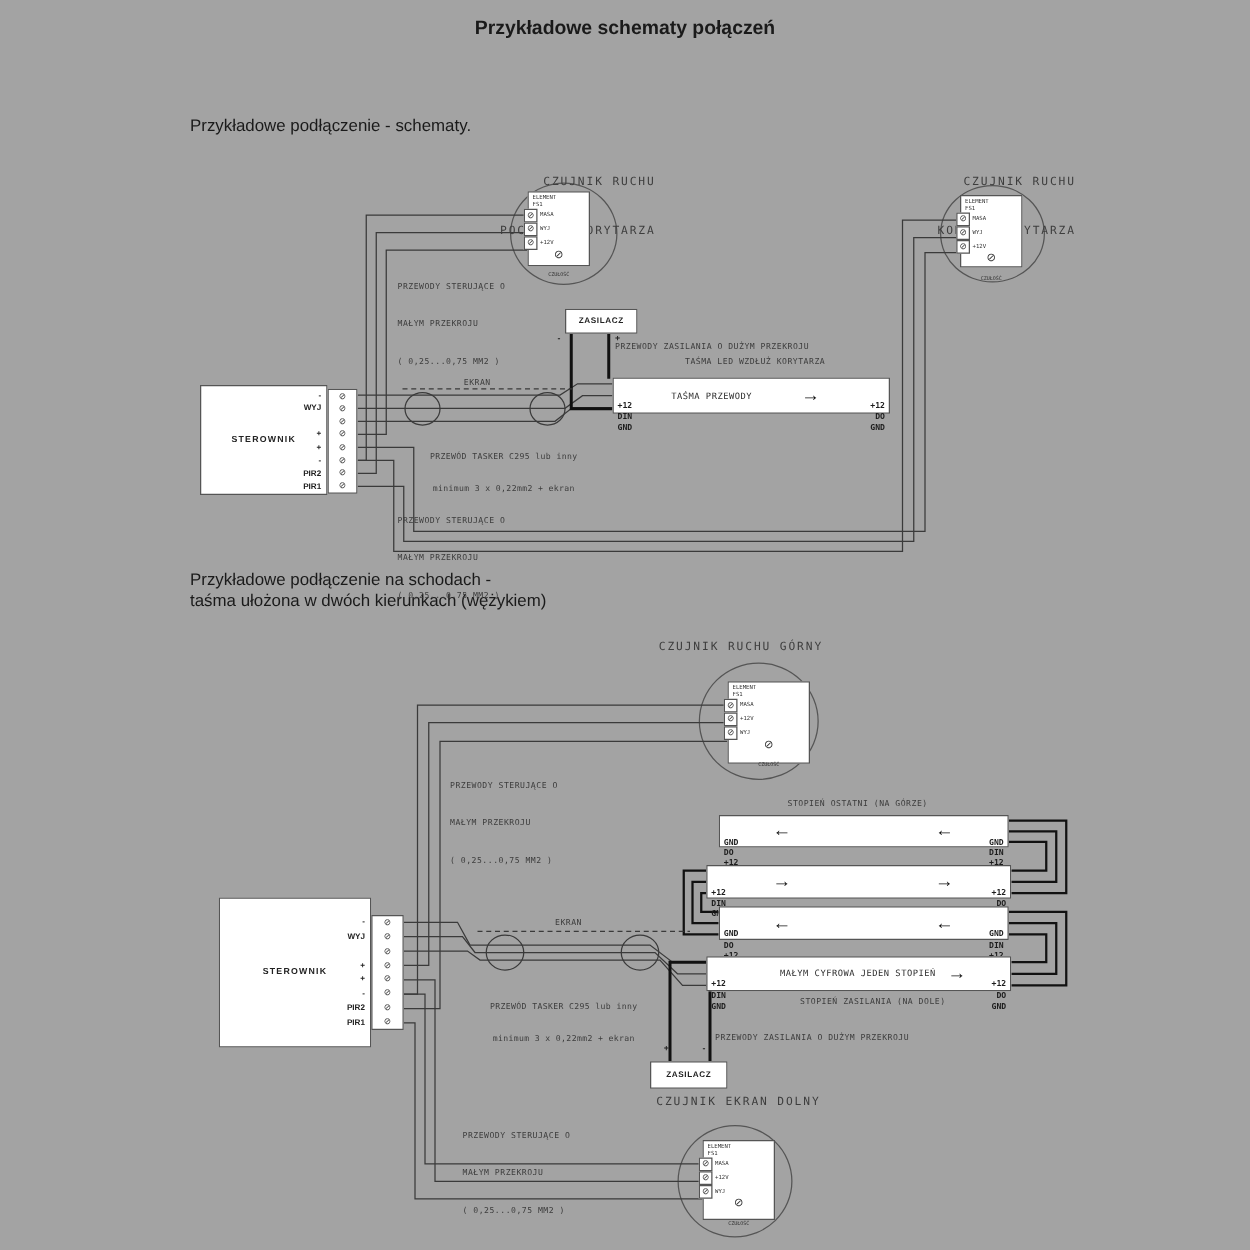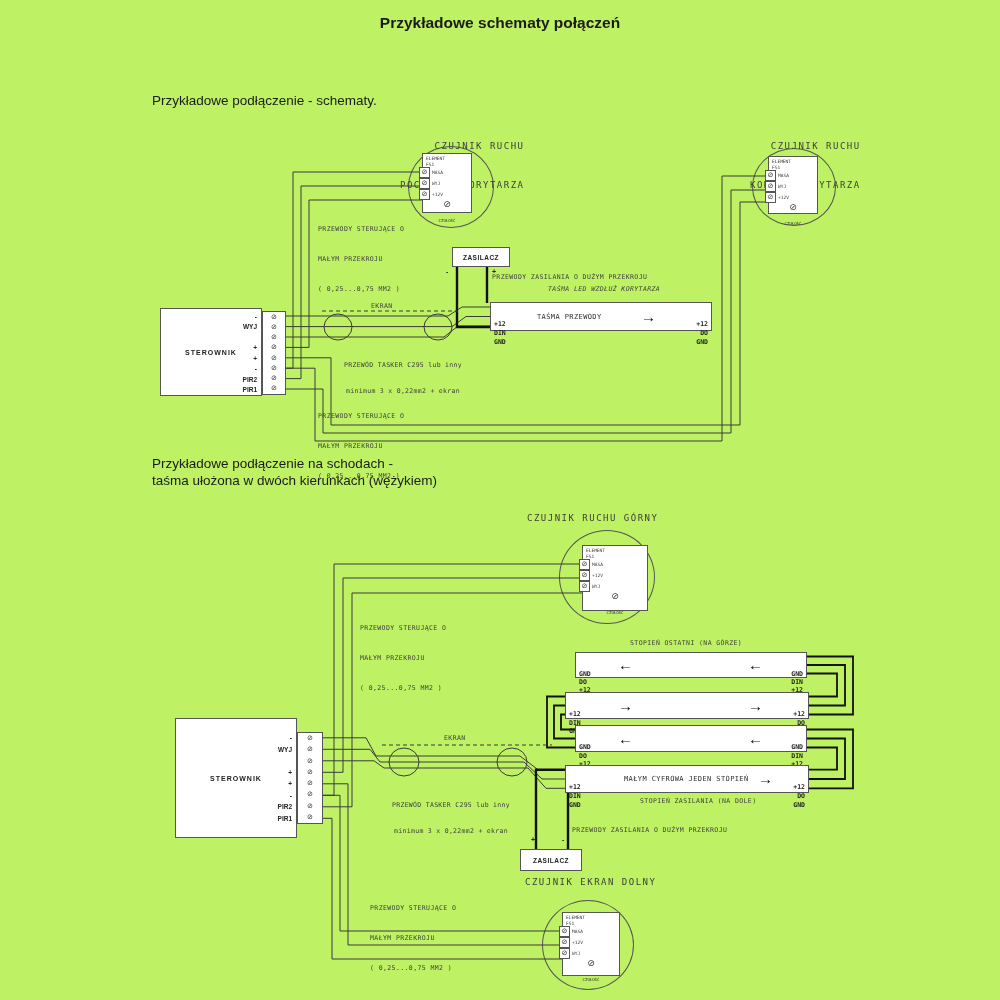--- a/index.html
+++ b/index.html
@@ -1,16 +1,16 @@
 <!DOCTYPE html>
 <html><head>
 <meta charset="utf-8">
 <style>
   html,body{margin:0;padding:0;background:#fff;}
-  #page{position:relative;width:1000px;height:1000px;background:#bef264;overflow:hidden;
+  #page{position:relative;width:1000px;height:1000px;background:#a3a3a3;overflow:hidden;
         font-family:"Liberation Sans",sans-serif;color:#222;}
   .abs{position:absolute;}
   .mono{font-family:"DejaVu Sans Mono",monospace;color:#3d3d3d;white-space:pre;}
   .cad{font-size:6.5px;letter-spacing:0.4px;line-height:10px;}
   .cad-sm{font-size:6.5px;letter-spacing:0.3px;line-height:8.5px;}
   .cad-title{font-size:9px;letter-spacing:1.5px;line-height:13px;text-align:right;}
   .h-title{width:1000px;text-align:center;font-size:15.5px;font-weight:bold;color:#1a1a1a;}
   .h-sec{font-size:13.5px;color:#1a1a1a;line-height:17px;}
   .box{border:1px solid #555;background:#fff;box-sizing:border-box;}
   .circle{border:1.3px solid #555;border-radius:50%;background:transparent;box-sizing:border-box;}
@@ -208,21 +208,21 @@
   </div>
   <span class="abs pol" style="left:446px;top:268px;">-</span>
   <span class="abs pol" style="left:492px;top:268px;">+</span>
 
   <div class="abs mono cad z3" style="left:318px;top:204px;">
     <div>PRZEWODY STERUJĄCE O</div>
     <div>MAŁYM PRZEKROJU</div>
     <div>( 0,25...0,75 MM2 )</div>
   </div>
   <div class="abs mono cad z3" style="left:492px;top:272px;">PRZEWODY ZASILANIA O DUŻYM PRZEKROJU</div>
-  <div class="abs mono cad z3" style="left:548px;top:284px;font-style:italic;">TAŚMA LED WZDŁUŻ KORYTARZA</div>
+  <div class="abs mono cad z3" style="left:548px;top:284px;">TAŚMA LED WZDŁUŻ KORYTARZA</div>
   <div class="abs mono cad z3" style="left:371px;top:301px;">EKRAN</div>
   <div class="abs mono cad-sm z3" style="left:340px;top:344px;width:126px;text-align:center;">
     <div>PRZEWÓD TASKER C295 lub inny</div>
     <div>minimum 3 x 0,22mm2 + ekran</div>
   </div>
   <div class="abs mono cad z3" style="left:318px;top:391px;">
     <div>PRZEWODY STERUJĄCE O</div>
     <div>MAŁYM PRZEKROJU</div>
     <div>( 0,25...0,75 MM2 )</div>
   </div>

